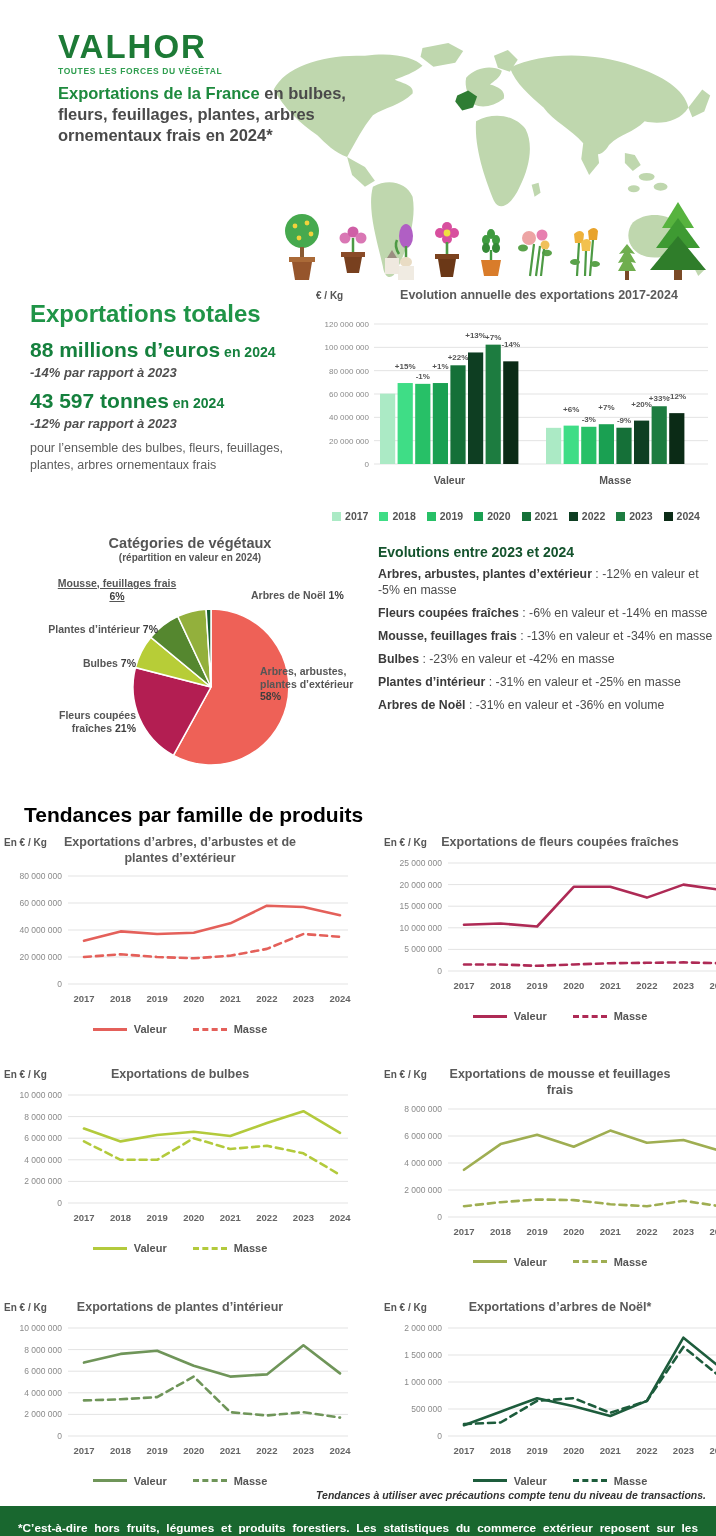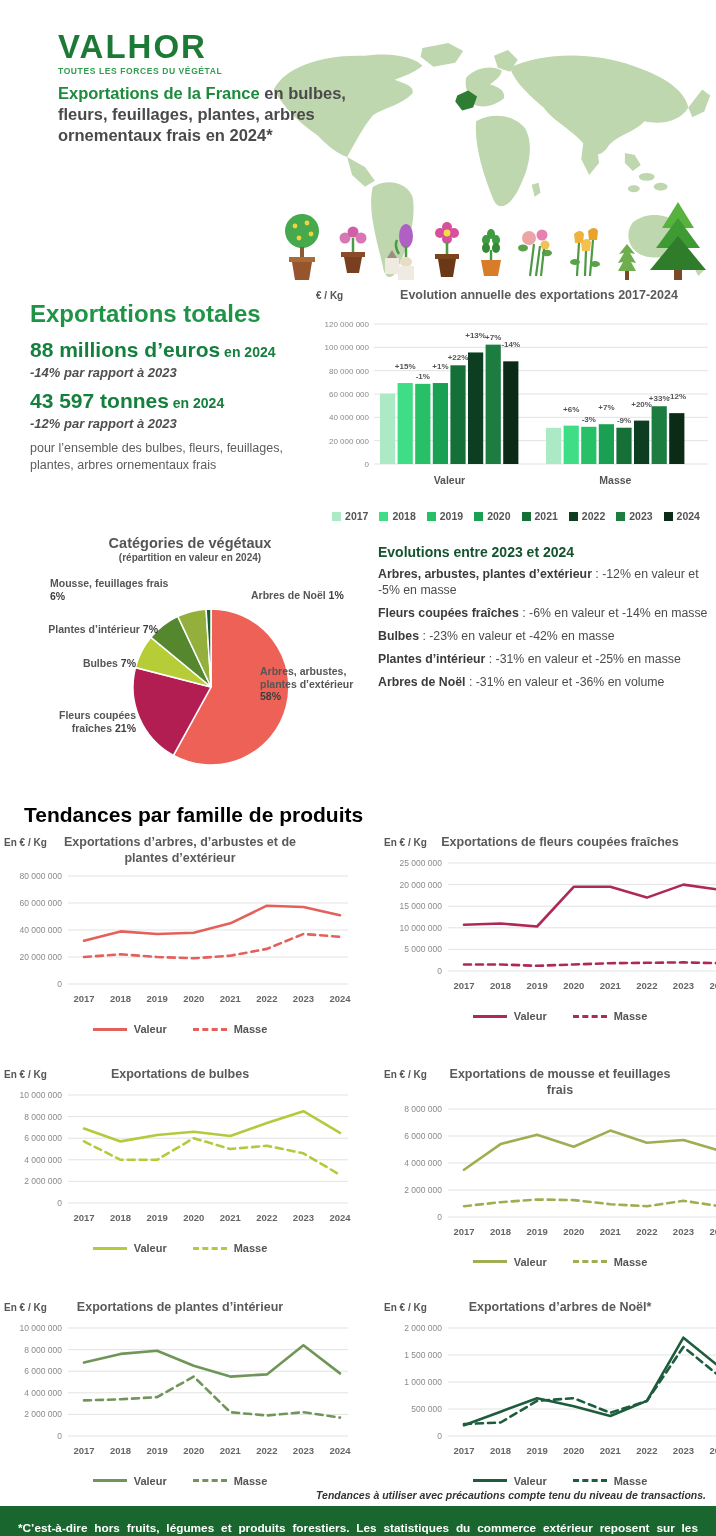--- a/index.html
+++ b/index.html
@@ -285,29 +285,30 @@
             <path d="M197,122 L159.4,190.4 A78,78 0 0 1 121.5,102.6 Z" fill="#b31e52" stroke="#fff" stroke-width="1.5"></path>
             <path d="M197,122 L121.5,102.6 A78,78 0 0 1 136.9,72.3 Z" fill="#b7cd37" stroke="#fff" stroke-width="1.5"></path>
             <path d="M197,122 L136.9,72.3 A78,78 0 0 1 163.8,51.4 Z" fill="#55872f" stroke="#fff" stroke-width="1.5"></path>
             <path d="M197,122 L163.8,51.4 A78,78 0 0 1 192.1,44.2 Z" fill="#93b03c" stroke="#fff" stroke-width="1.5"></path>
             <path d="M197,122 L192.1,44.2 A78,78 0 0 1 197.0,44.0 Z" fill="#175f2e" stroke="#fff" stroke-width="1.5"></path>
           </svg>
           <div class="pie-label" style="left: 246px; top: 100px; width: 96px; text-align: left;"><span>Arbres, arbustes, plantes d’extérieur </span><b>58%</b></div>
           <div class="pie-label" style="left: 4px; top: 144px; width: 118px; text-align: right;"><span>Fleurs coupées fraîches </span><b>21%</b></div>
           <div class="pie-label" style="left: 30px; top: 92px; width: 92px; text-align: right;"><span>Bulbes </span><b>7%</b></div>
           <div class="pie-label" style="left: 0px; top: 58px; width: 144px; text-align: right;"><span>Plantes d’intérieur </span><b>7%</b></div>
-          <div class="pie-label" style="left: 36px; top: 12px; width: 134px; text-align: left;"><span>Mousse, feuillages frais </span><b>6%</b></div>
+          <div class="pie-label" style="left: 36px; top: 12px; width: 134px; text-align: center; text-decoration: underline;"><span>Mousse, feuillages frais </span><b>6%</b></div>
           <div class="pie-label" style="left: 198px; top: 24px; width: 132px; text-align: left; margin-left: 39px;"><span>Arbres de Noël </span><b>1%</b></div>
         </div>
       </div>
     <div class="evo-block">
       <h3 class="evo-heading">Evolutions entre 2023 et 2024</h3>
       <div id="evo-list">
           <p class="evo-item"><b>Arbres, arbustes, plantes d’extérieur</b><span> : -12% en valeur et -5% en masse</span></p>
           <p class="evo-item"><b>Fleurs coupées fraîches</b><span> : -6% en valeur et -14% en masse</span></p>
+          <p class="evo-item"><b>Mousse, feuillages frais</b><span> : -13% en valeur et -34% en masse</span></p>
           <p class="evo-item"><b>Bulbes</b><span> : -23% en valeur et -42% en masse</span></p>
           <p class="evo-item"><b>Plantes d’intérieur</b><span> : -31% en valeur et -25% en masse</span></p>
           <p class="evo-item"><b>Arbres de Noël</b><span> : -31% en valeur et -36% en volume</span></p>
         </div>
     </div>
   </section>
 
   <h2 class="trends-heading">Tendances par famille de produits</h2>
   <section class="grid">
     <div class="cell"><div class="chart-head">

